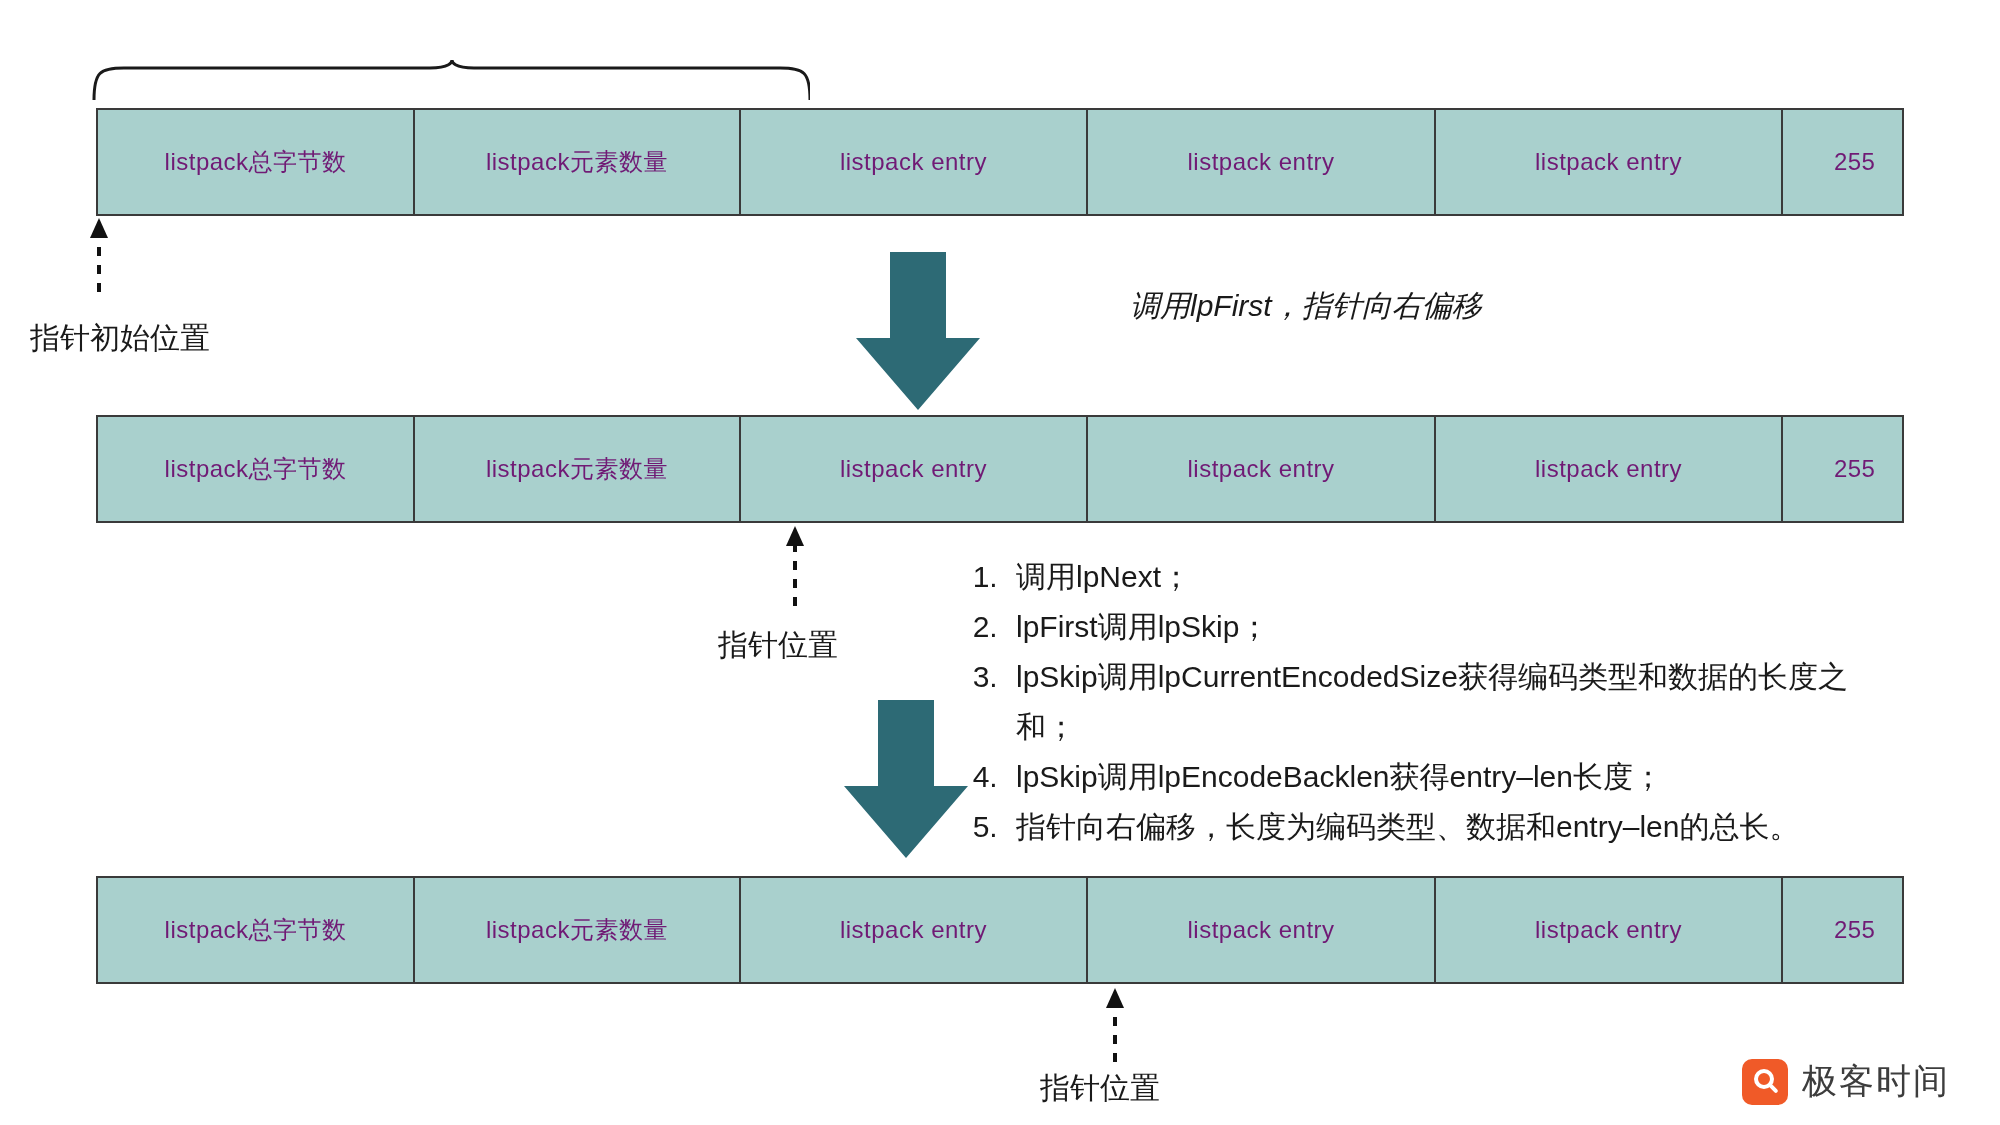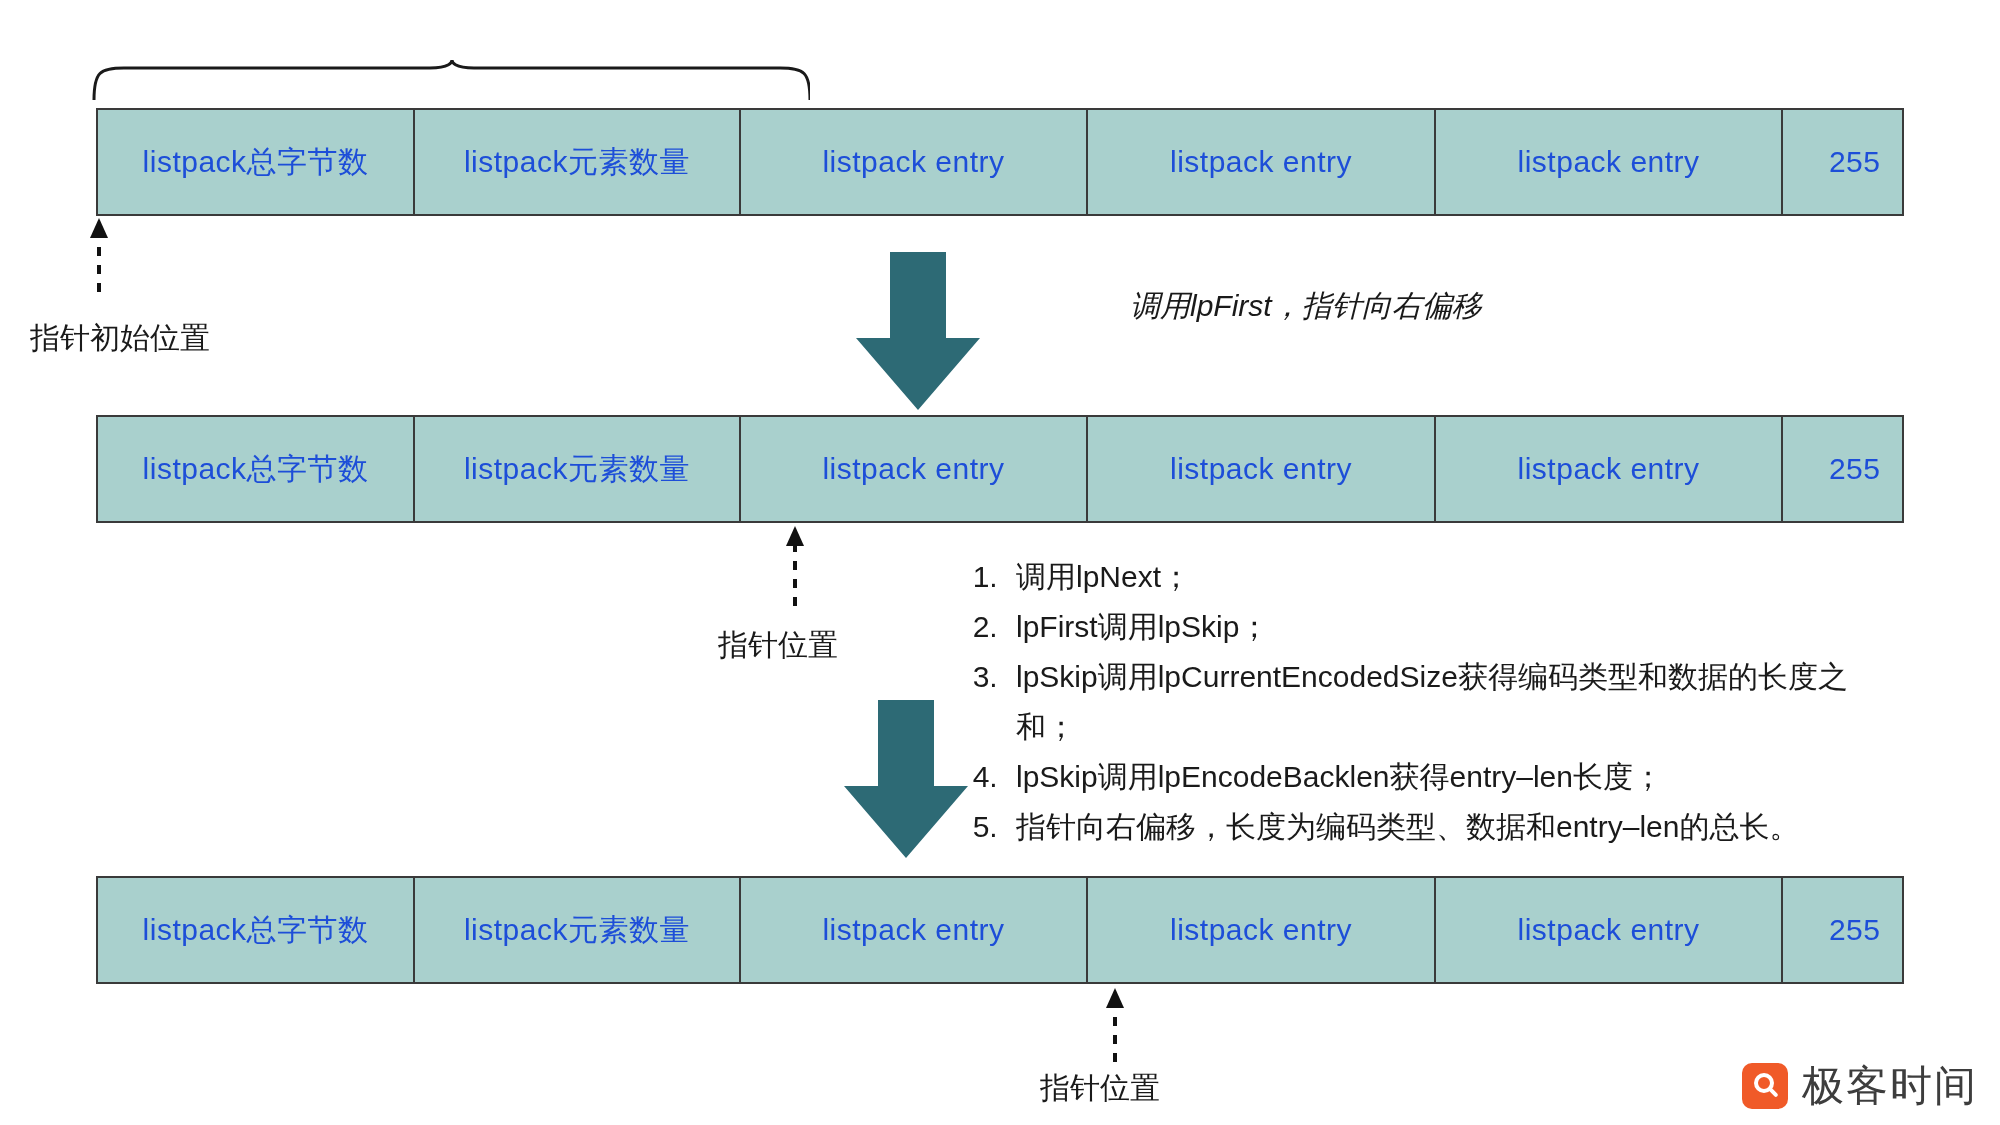--- a/index.html
+++ b/index.html
@@ -30,22 +30,22 @@
     border: 2px solid #3a3a3a;
     box-sizing: border-box;
     background: #a9d0cd;
   }
   .lp-cell {
     box-sizing: border-box;
     border-right: 2px solid #3a3a3a;
     display: flex;
     align-items: center;
     justify-content: center;
-    font-size: 30px;
-    color: #1d4ed8;
+    font-size: 24px;
+    color: #701a75;
     white-space: nowrap;
     letter-spacing: .5px;
   }
   .lp-cell:last-child {
     border-right: none;
   }
   .w-total   { width: 345px; }
   .w-count   { width: 354px; }
   .w-entry   { width: 378px; }
   .w-end     { width: 127px; padding-left: 24px; }
@@ -125,21 +125,21 @@
   .wm-logo::after {
     content: "";
     position: absolute;
     left: 25px; top: 27px;
     width: 12px; height: 4px;
     background: #ffffff;
     transform: rotate(45deg);
     border-radius: 2px;
   }
   .wm-text {
-    font-size: 42px;
+    font-size: 35px;
     color: #3d3d3d;
     letter-spacing: 2px;
   }
 </style>
 </head>
 <body>
 
 <div class="stage">
 
 

